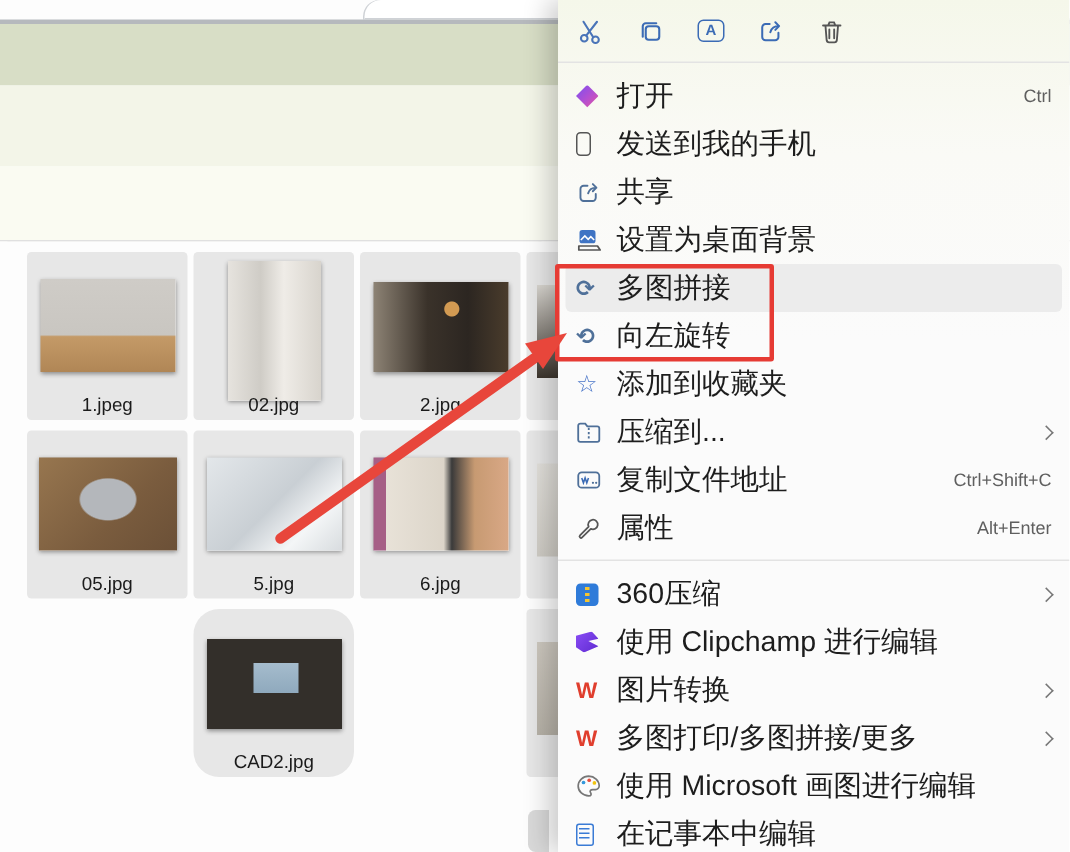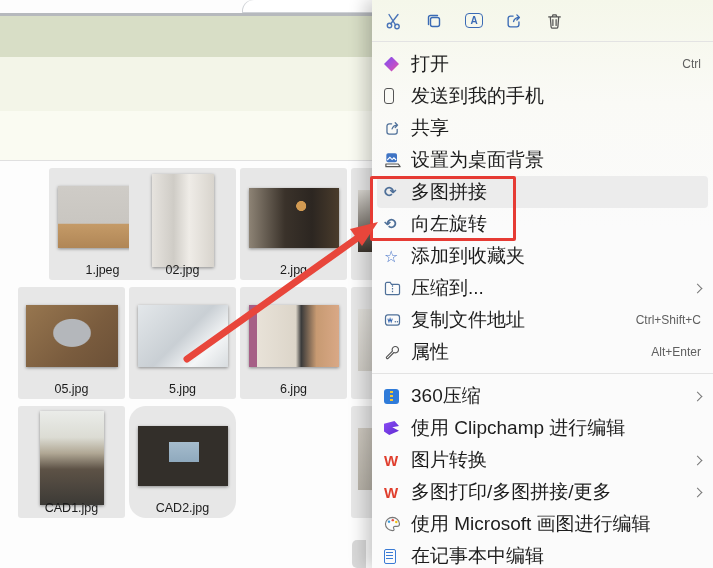--- a/index.html
+++ b/index.html
@@ -142,21 +142,21 @@
       <svg width="20" height="18" viewBox="0 0 20 18">
         <rect x="2.5" y="1.5" width="12" height="10" rx="2" fill="#3f74c4"></rect>
         <path d="M3.5 9 l3-3 2.5 2.5 2-2 2.5 2.5" stroke="#ffffff" stroke-width="1.2" fill="none"></path>
         <path d="M2 13.5 h14 l2 3 h-16 z" fill="none" stroke="#555" stroke-width="1.3" stroke-linejoin="round"></path>
       </svg>
       <span>设置为背</span>
     </div>
   </div>
 
   <div class="content">
-    <div class="tile" style="left:18px; top:7px;margin-left:31px;">
+    <div class="tile" style="left:18px; top:7px;">
       <div class="thumb t-1"></div>
       <div class="fname">1.jpeg</div>
     </div>
     <div class="tile" style="left:129px; top:7px;">
       <div class="thumb t-02"></div>
       <div class="fname">02.jpg</div>
     </div>
     <div class="tile" style="left:240px; top:7px;">
       <div class="thumb t-2"></div>
       <div class="fname">2.jpg</div>
@@ -174,24 +174,20 @@
       <div class="fname">5.jpg</div>
     </div>
     <div class="tile" style="left:240px; top:126px;">
       <div class="thumb t-6"></div>
       <div class="fname">6.jpg</div>
     </div>
     <div class="sliver" style="left:351px; top:126px;">
       <div class="strip strip-b"></div>
     </div>
 
-    <div class="tile" style="left:18px; top:245px;">
-      <div class="thumb t-c1"></div>
-      <div class="fname">CAD1.jpg</div>
-    </div>
     <div class="tile" style="left:129px; top:245px;border-radius:17px;">
       <div class="thumb t-c2"></div>
       <div class="fname">CAD2.jpg</div>
     </div>
     <div class="sliver" style="left:351px; top:245px;">
       <div class="strip strip-c"></div>
     </div>
     <div class="sliver4"></div>
   </div>
 

